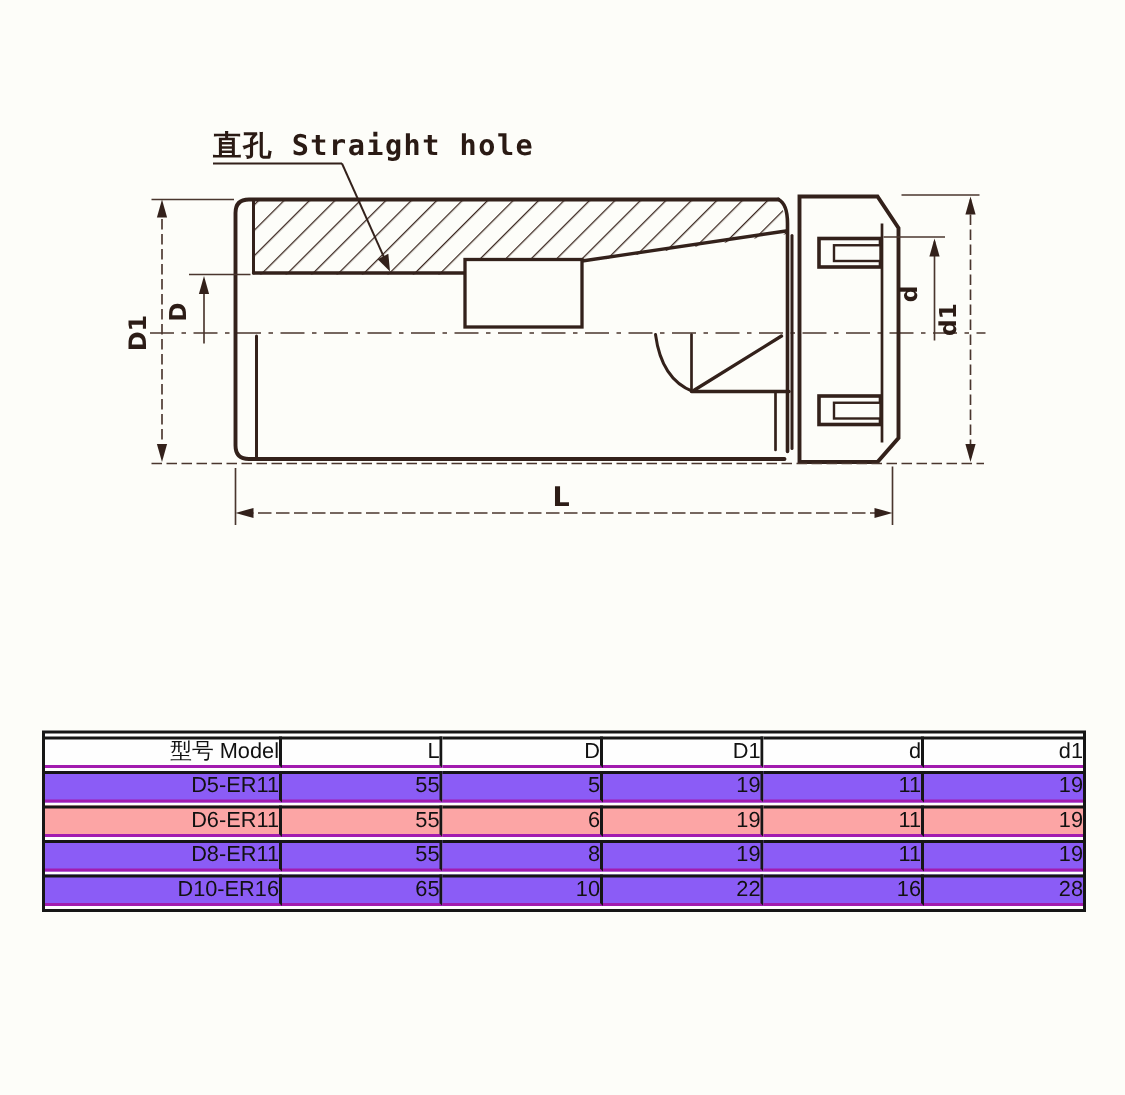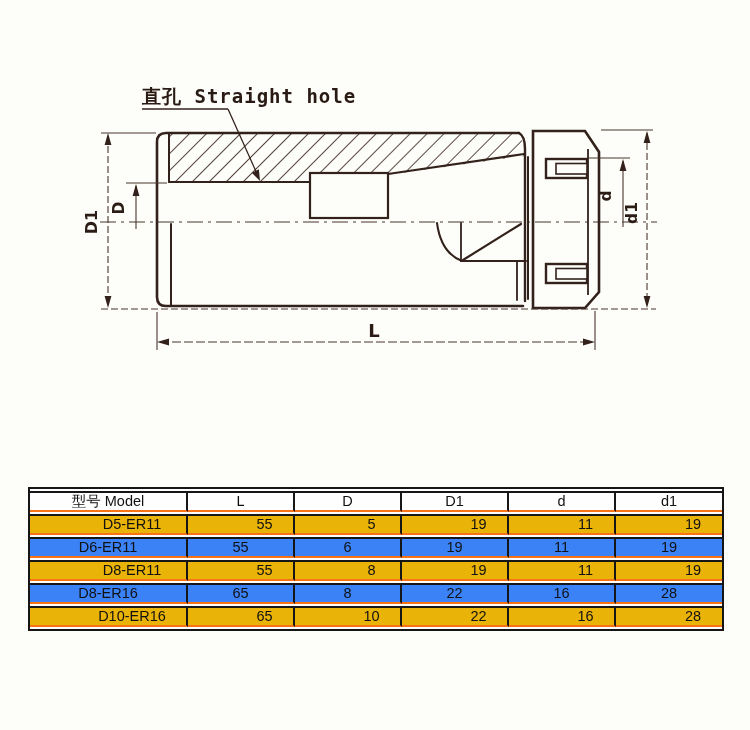--- a/index.html
+++ b/index.html
@@ -29,35 +29,35 @@
     left:28px; top:487px;
     width:694px;
     border-collapse:separate;
     border-spacing:0 2px;
     border:2px solid #161616;
     background:#fefefe;
     table-layout:fixed;
   }
   .spec-table th, .spec-table td{
     border-top:2px solid #161616;
-    border-bottom:2px solid #f97316;
+    border-bottom:2px solid #a21caf;
     border-right:2px solid #161616;
-    text-align:center;
+    text-align:right;
     vertical-align:middle;
     font-size:14.5px;
     font-weight:400;
     height:17px;
     line-height:17px;
     padding:0;
     overflow:hidden;
     white-space:nowrap;
   }
   .spec-table th:last-child, .spec-table td:last-child{border-right:none;}
-  .spec-table tr.alt td{background:#eab308;padding-left:48px;}
-  .spec-table tr.plain td{background:#3b82f6;margin-top:12px;}
+  .spec-table tr.alt td{background:#8b5cf6;padding-left:48px;}
+  .spec-table tr.plain td{background:#fca5a5;margin-top:12px;}
   .spec-table thead th{background:#fefefe;}
 </style>
 </head>
 <body>
 
 <div class="sheet">
 
   <svg class="drawing" width="750" height="470" viewBox="0 0 750 470">
     <defs>
       <pattern id="hatch" width="12" height="12" patternUnits="userSpaceOnUse" patternTransform="rotate(45)">
@@ -183,28 +183,20 @@
         <td>19</td>
       </tr>
       <tr class="alt">
         <td>D8-ER11</td>
         <td>55</td>
         <td>8</td>
         <td>19</td>
         <td>11</td>
         <td>19</td>
       </tr>
-      <tr class="plain">
-        <td>D8-ER16</td>
-        <td>65</td>
-        <td>8</td>
-        <td>22</td>
-        <td>16</td>
-        <td>28</td>
-      </tr>
       <tr class="alt">
         <td>D10-ER16</td>
         <td>65</td>
         <td>10</td>
         <td>22</td>
         <td>16</td>
         <td>28</td>
       </tr>
     </tbody>
   </table>

